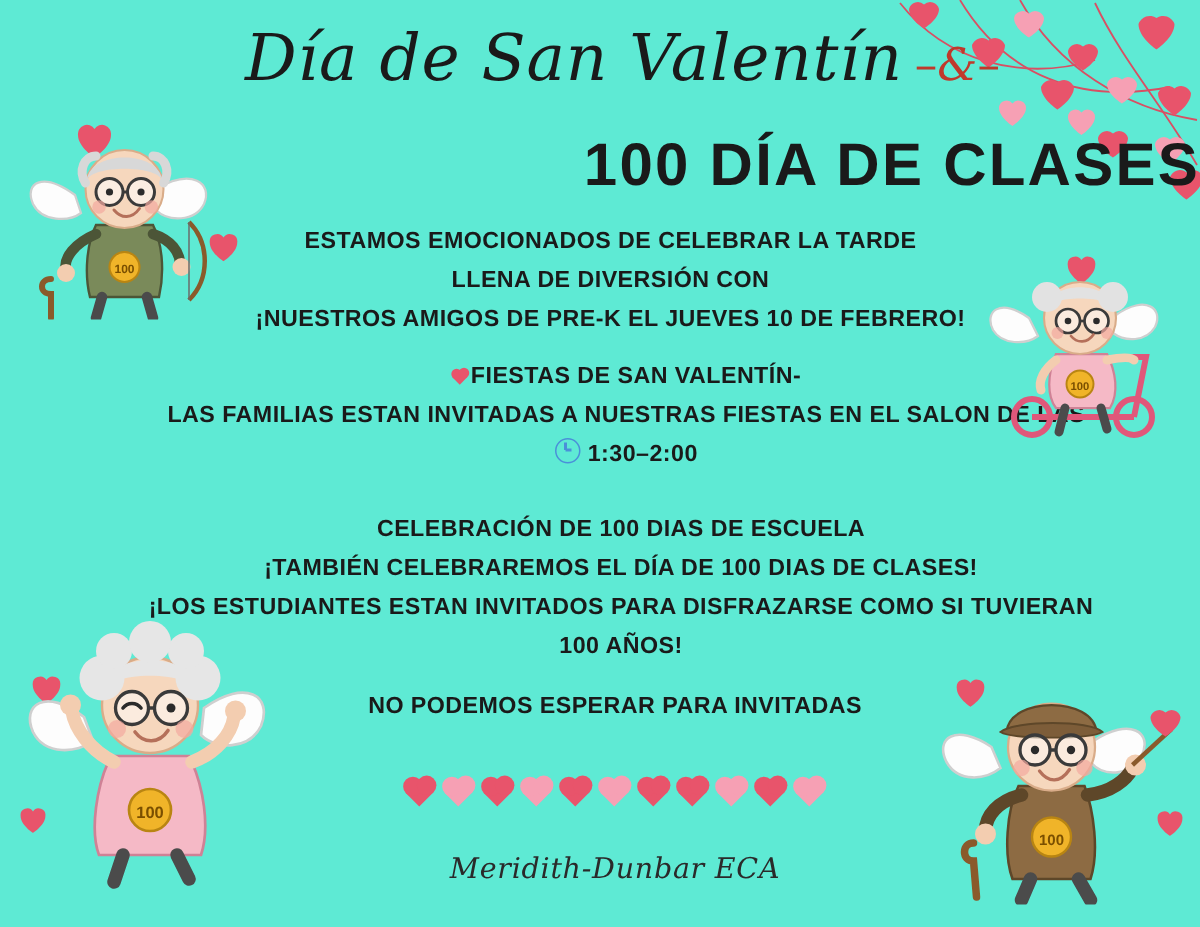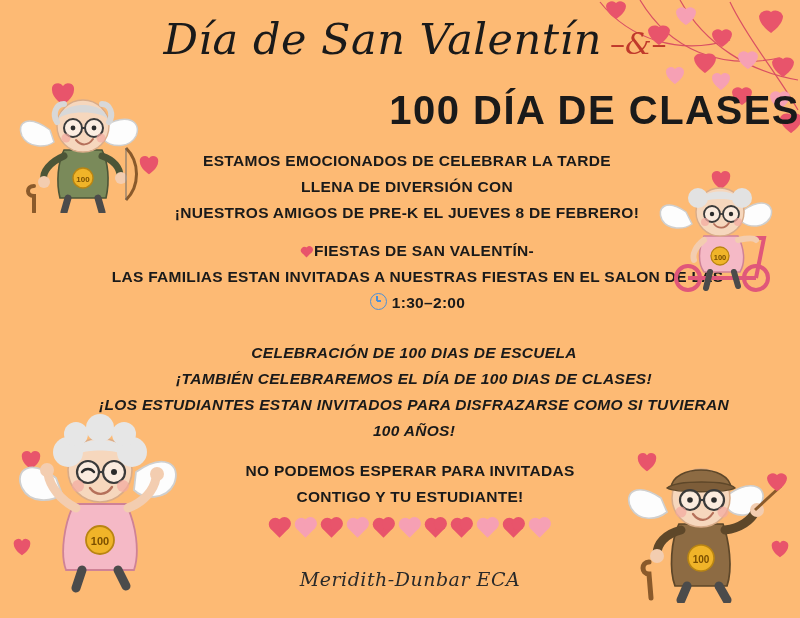--- a/index.html
+++ b/index.html
@@ -11,21 +11,21 @@
     height: 618px;
     background: #f0e8e0;
     font-family: "Liberation Sans", sans-serif;
     overflow: hidden;
     position: relative;
   }
   #flyer {
     position: relative;
     width: 800px;
     height: 618px;
-    background: #fdba74;
+    background: #5eead4;
     overflow: hidden;
   }
 
   
   .garland {
     position: absolute;
     top: 0;
     right: 0;
     width: 320px;
     height: 170px;
@@ -111,21 +111,21 @@
   }
   .heading {
     font-size: 15.5px;
     font-weight: bold;
     letter-spacing: 0.3px;
     line-height: 26px;
   }
 
   #intro { top: 148px; padding-left: 14px; box-sizing: border-box; }
   #party { top: 238px; padding-left: 35px; box-sizing: border-box; }
-  #hundred { top: 340px; padding-left: 28px; box-sizing: border-box; font-style: italic; }
+  #hundred { top: 340px; padding-left: 28px; box-sizing: border-box; }
   #closing { top: 458px; padding-left: 20px; box-sizing: border-box; }
 
   .inline-heart {
     display: inline-block;
     width: 11px;
     height: 10px;
     position: relative;
     top: 1px;
     margin-right: 2px;
   }
@@ -263,21 +263,21 @@
   </svg>
 
   <div class="title-row">
     <span class="title-script">Día de San Valentín</span><span class="amp"><span class="dash">–</span><span>&amp;</span><span class="dash">–</span></span>
   </div>
   <div class="title-bold">100 DÍA DE CLASES</div>
 
   <div class="block" id="intro">
     <div class="line">ESTAMOS EMOCIONADOS DE CELEBRAR LA TARDE</div>
     <div class="line">LLENA DE DIVERSIÓN CON</div>
-    <div class="line">¡NUESTROS AMIGOS DE PRE-K EL JUEVES 8 DE FEBRERO!</div>
+    <div class="line">¡NUESTROS AMIGOS DE PRE-K EL JUEVES 10 DE FEBRERO!</div>
   </div>
 
   <div class="block" id="party">
     <div class="heading">
       <span class="inline-heart"><span class="heart"></span></span><span>FIESTAS DE SAN VALENTÍN-</span>
     </div>
     <div class="line">LAS FAMILIAS ESTAN INVITADAS A NUESTRAS FIESTAS EN EL SALON DE LAS</div>
     <div class="line">
       <span class="clock-icon"></span><span>1:30–2:00</span>
     </div>
@@ -285,21 +285,20 @@
 
   <div class="block" id="hundred">
     <div class="heading">CELEBRACIÓN DE 100 DIAS DE ESCUELA</div>
     <div class="line">¡TAMBIÉN CELEBRAREMOS EL DÍA DE 100 DIAS DE CLASES!</div>
     <div class="line">¡LOS ESTUDIANTES ESTAN INVITADOS PARA DISFRAZARSE COMO SI TUVIERAN</div>
     <div class="line">100 AÑOS!</div>
   </div>
 
   <div class="block" id="closing">
     <div class="line">NO PODEMOS ESPERAR PARA INVITADAS</div>
-    <div class="line">CONTIGO Y TU ESTUDIANTE!</div>
   </div>
 
   <div id="heart-row"><span class="hwrap"><span class="heart" style="background: rgb(232, 84, 107);"></span></span><span class="hwrap"><span class="heart" style="background: rgb(246, 160, 180);"></span></span><span class="hwrap"><span class="heart" style="background: rgb(232, 84, 107);"></span></span><span class="hwrap"><span class="heart" style="background: rgb(246, 160, 180);"></span></span><span class="hwrap"><span class="heart" style="background: rgb(232, 84, 107);"></span></span><span class="hwrap"><span class="heart" style="background: rgb(246, 160, 180);"></span></span><span class="hwrap"><span class="heart" style="background: rgb(232, 84, 107);"></span></span><span class="hwrap"><span class="heart" style="background: rgb(232, 84, 107);"></span></span><span class="hwrap"><span class="heart" style="background: rgb(246, 160, 180);"></span></span><span class="hwrap"><span class="heart" style="background: rgb(232, 84, 107);"></span></span><span class="hwrap"><span class="heart" style="background: rgb(246, 160, 180);"></span></span></div>
 
   <div id="footer">Meridith-Dunbar ECA</div>
 
   <svg class="cupid" id="cupid-tl" viewBox="0 0 150 135">
     <g>
 
       <path d="M42 52 C20 36 8 44 14 58 C20 70 38 70 46 64 Z" fill="#fdfdfd" stroke="#cfcfcf" stroke-width="1.5"></path>

